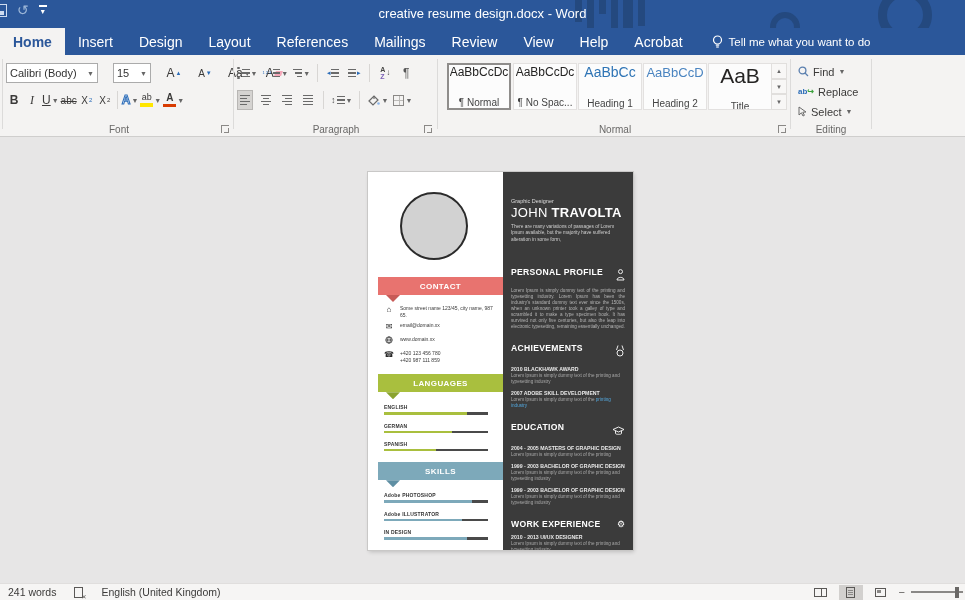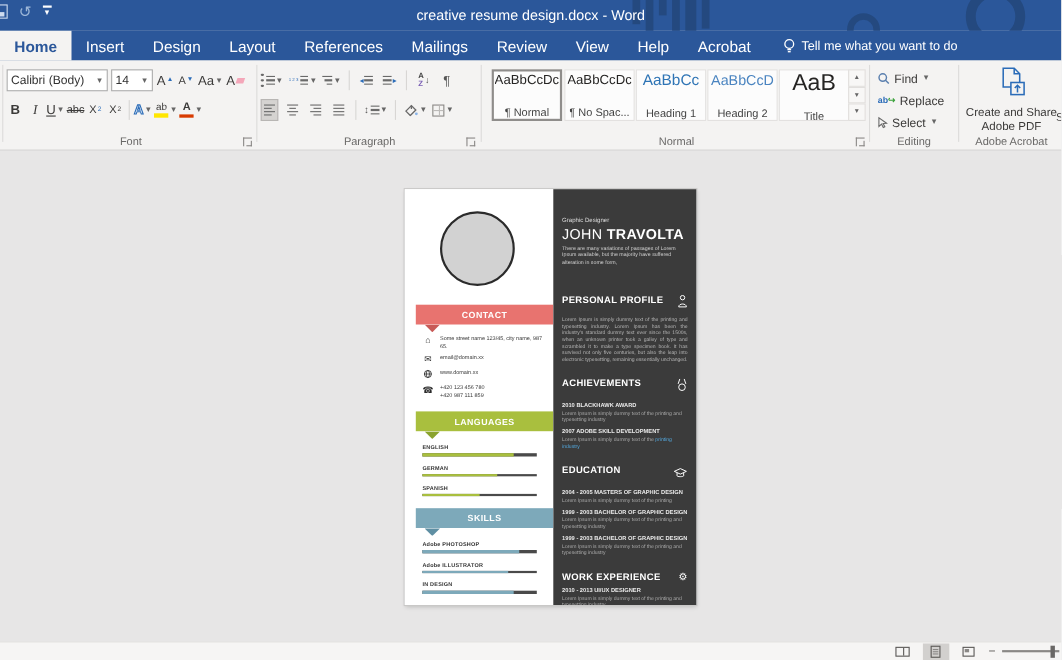--- a/index.html
+++ b/index.html
@@ -36,21 +36,21 @@
   .tellme { display:flex; align-items:center; gap:6px; margin-left:16px; font-size:11.5px; }
   .bulb svg{ display:block; }
 
   
   .ribbon { position:absolute; left:0; top:55px; width:965px; height:82px; background:#f4f3f2; border-bottom:1px solid #cfcecd; }
   .rgroup { position:absolute; top:0; height:82px; }
   .gdiv { position:absolute; top:4px; height:70px; width:1px; background:#dcdbda; }
   .glabel { position:absolute; left:0; right:0; bottom:2px; text-align:center; font-size:10px; color:#696867; }
   .dlg { position:absolute; right:3px; bottom:4px; width:8px; height:8px; border-left:1px solid #8a8886; border-top:1px solid #8a8886; }
   .dlg::after{ content:""; position:absolute; right:0; bottom:0; width:4px; height:4px; border-right:1.5px solid #8a8886; border-bottom:1.5px solid #8a8886; }
-  .r1 { position:absolute; left:0; top:7px; height:22px; display:flex; align-items:center; gap:3px; }
+  .r1 { position:absolute; left:0; top:7px; height:22px; display:flex; align-items:center; gap:15px; }
   .r2 { position:absolute; left:0; top:33px; height:24px; display:flex; align-items:center; gap:2px; }
   .combo { height:20px; background:#fff; border:1px solid #ababab; display:flex; align-items:center; font-size:11px; color:#333; padding:0 3px; }
   .combo .caret { margin-left:auto; }
   .caret { font-size:7px; color:#666; line-height:1; }
   .rbtn { min-width:16px; height:20px; display:flex; align-items:center; justify-content:center; gap:1px; color:#3b3a39; font-size:12px; }
   .rbtn.active { background:#d5d3d1; border:1px solid #b8b6b4; }
   .vsep { width:1px; height:18px; background:#d8d6d4; margin:0 2px; }
   .u-line { text-decoration:underline; }
   .strike { text-decoration:line-through; font-size:10px; }
   .fx { color:#fff; -webkit-text-stroke:1px #2b6cb8; font-weight:bold; }
@@ -202,21 +202,21 @@
   <div class="ribbon">
     <div class="gdiv" style="left:2px"></div>
 
     <div class="rgroup" style="left:6px; width:226px;">
       <div class="r1">
         <div class="combo" style="width:92px">
             <span>Calibri (Body)</span>
             <span class="caret">▼</span>
           </div>
         <div class="combo" style="width:38px">
-            <span>14</span>
+            <span>15</span>
             <span class="caret">▼</span>
           </div>
         <div class="rbtn">
             <span>A</span>
             <span style="color:#2b6cb8;font-size:6px;vertical-align:top">▲</span>
           </div>
         <div class="rbtn" style="font-size:10px">
             <span>A</span>
             <span style="color:#2b6cb8;font-size:6px">▼</span>
           </div>
@@ -449,33 +449,20 @@
             </svg>
           <span>Select</span>
             <span class="caret">▼</span>
         </div>
       </div>
       <div class="glabel">Editing</div>
     </div>
 
     <div class="gdiv" style="left:871px"></div>
 
-    <div class="rgroup" style="left:874px; width:91px; overflow:hidden;">
-      <div class="bigbtn">
-        <svg width="26" height="28" viewBox="0 0 26 28">
-          <path d="M5 2 h10 l5 5 v12 h-15 z" fill="none" stroke="#2b6cb8" stroke-width="1.4"></path>
-          <path d="M15 2 v5 h5" fill="none" stroke="#2b6cb8" stroke-width="1.4"></path>
-          <rect x="12" y="15" width="12" height="11" fill="#f4f3f2" stroke="#2b6cb8" stroke-width="1.4"></rect>
-          <path d="M18 24 v-6 M15.5 20 L18 17.5 L20.5 20" fill="none" stroke="#2b6cb8" stroke-width="1.4"></path>
-        </svg>
-        <div class="lbl"><span>Create and Share</span><br><span>Adobe PDF</span></div>
-      </div>
-      <div class="acro-extra">S</div>
-      <div class="glabel" style="white-space:nowrap">Adobe Acrobat</div>
-    </div>
   </div>
 
   <div class="workspace">
     <div class="page">
 
       <div class="col-l">
         <div class="photo"></div>
 
         <div class="band red mt-c">
           <span>CONTACT</span>
@@ -619,20 +606,25 @@
         <div class="entry">
           <div class="et">2010 - 2013 UI/UX DESIGNER</div>
           <div class="ed">Lorem Ipsum is simply dummy text of the printing and typesetting industry</div>
         </div>
 
       </div>
     </div>
   </div>
 
   <div class="statusbar">
+    <div class="sb-left">
+      <span>241 words</span>
+      <span class="proof"></span>
+      <span>English (United Kingdom)</span>
+    </div>
     <div class="sb-right">
       <span class="vbtn">
           <span class="ic-book"></span>
         </span>
       <span class="vbtn active">
           <span class="ic-page">
             <i></i>
             <i></i>
             <i></i>
           </span>

